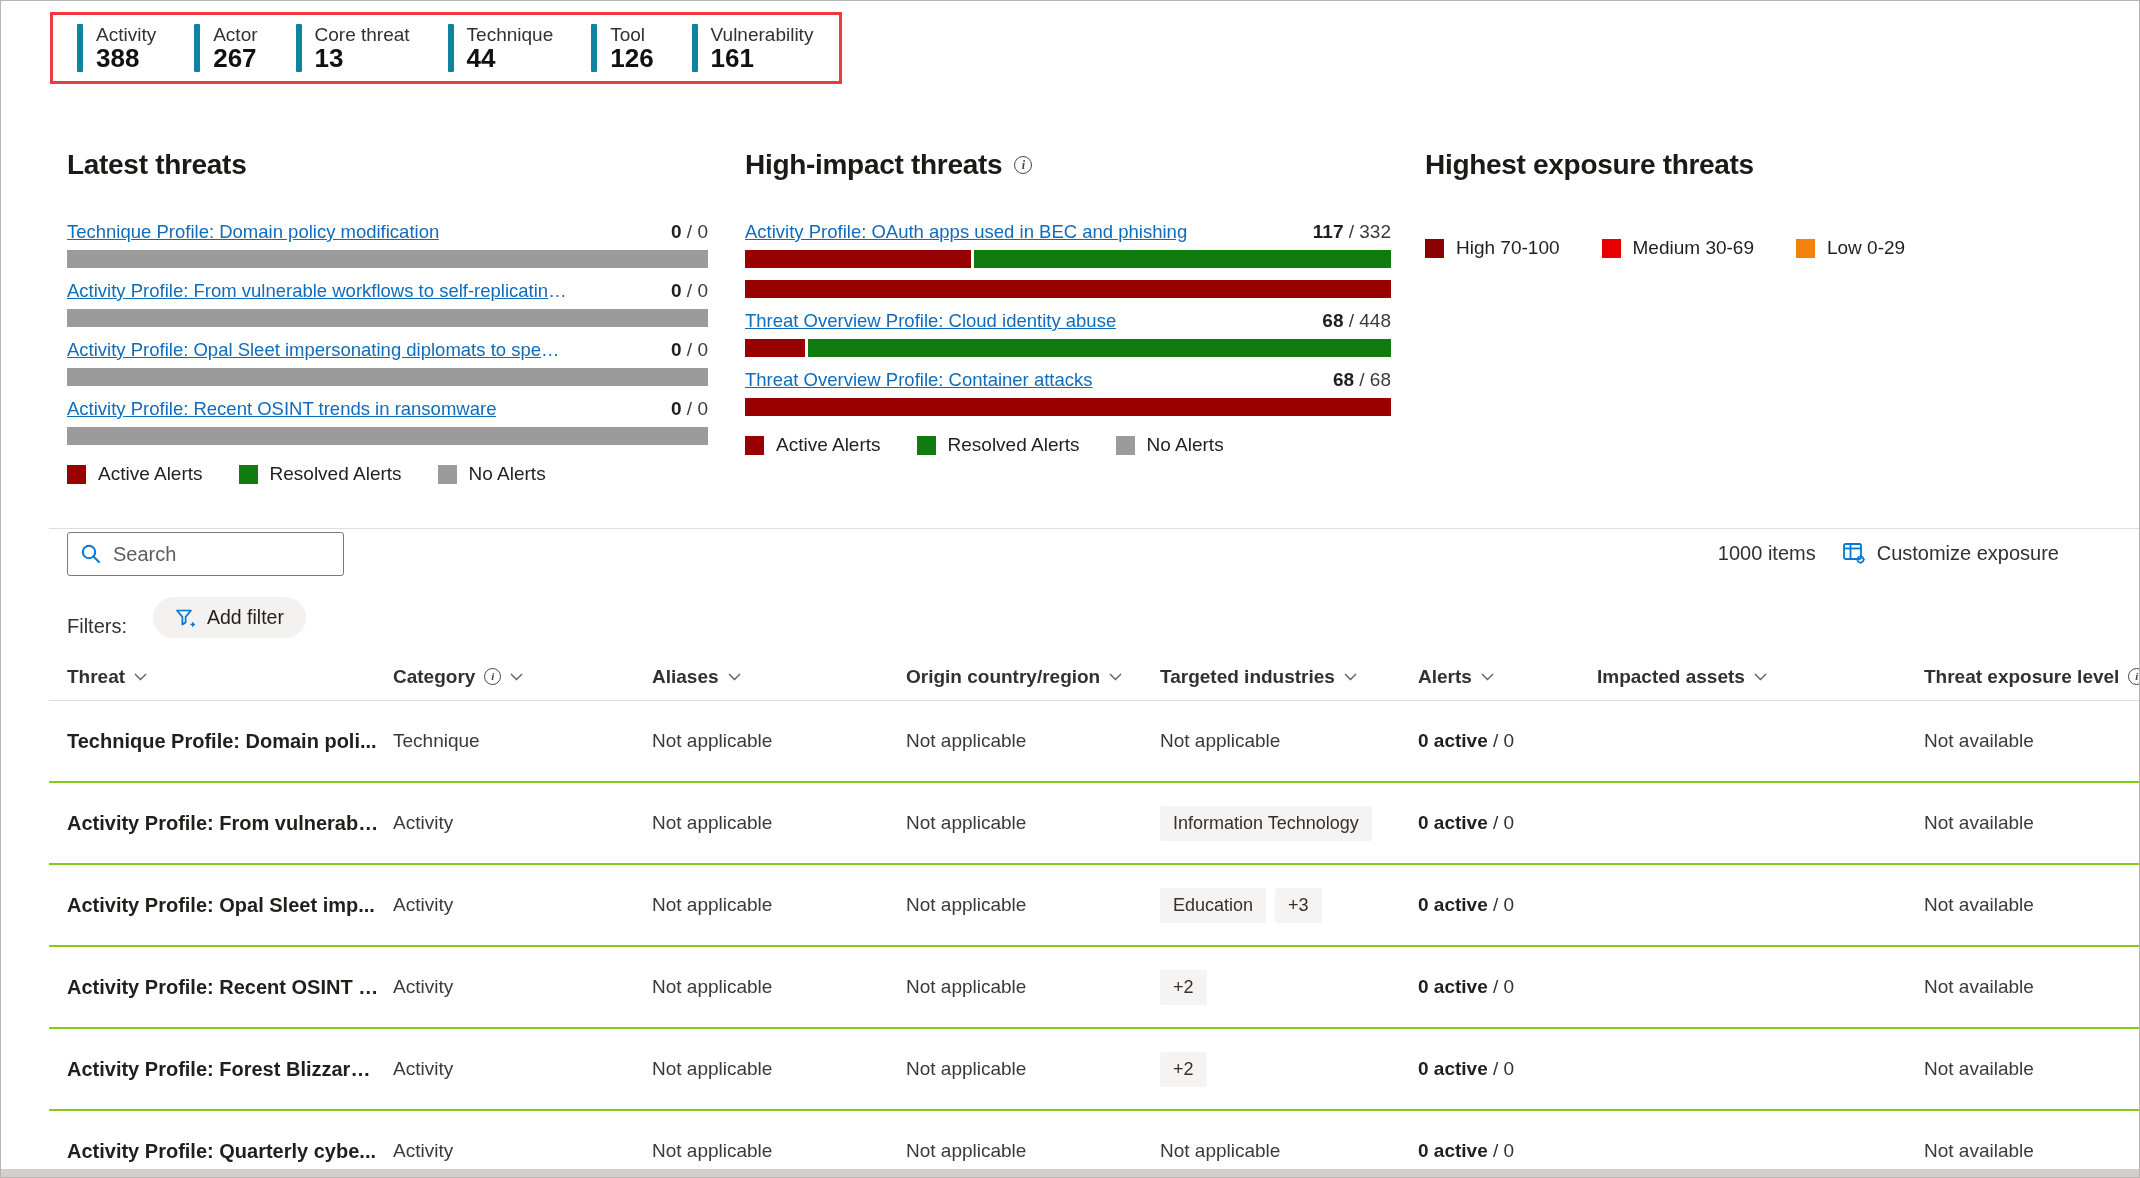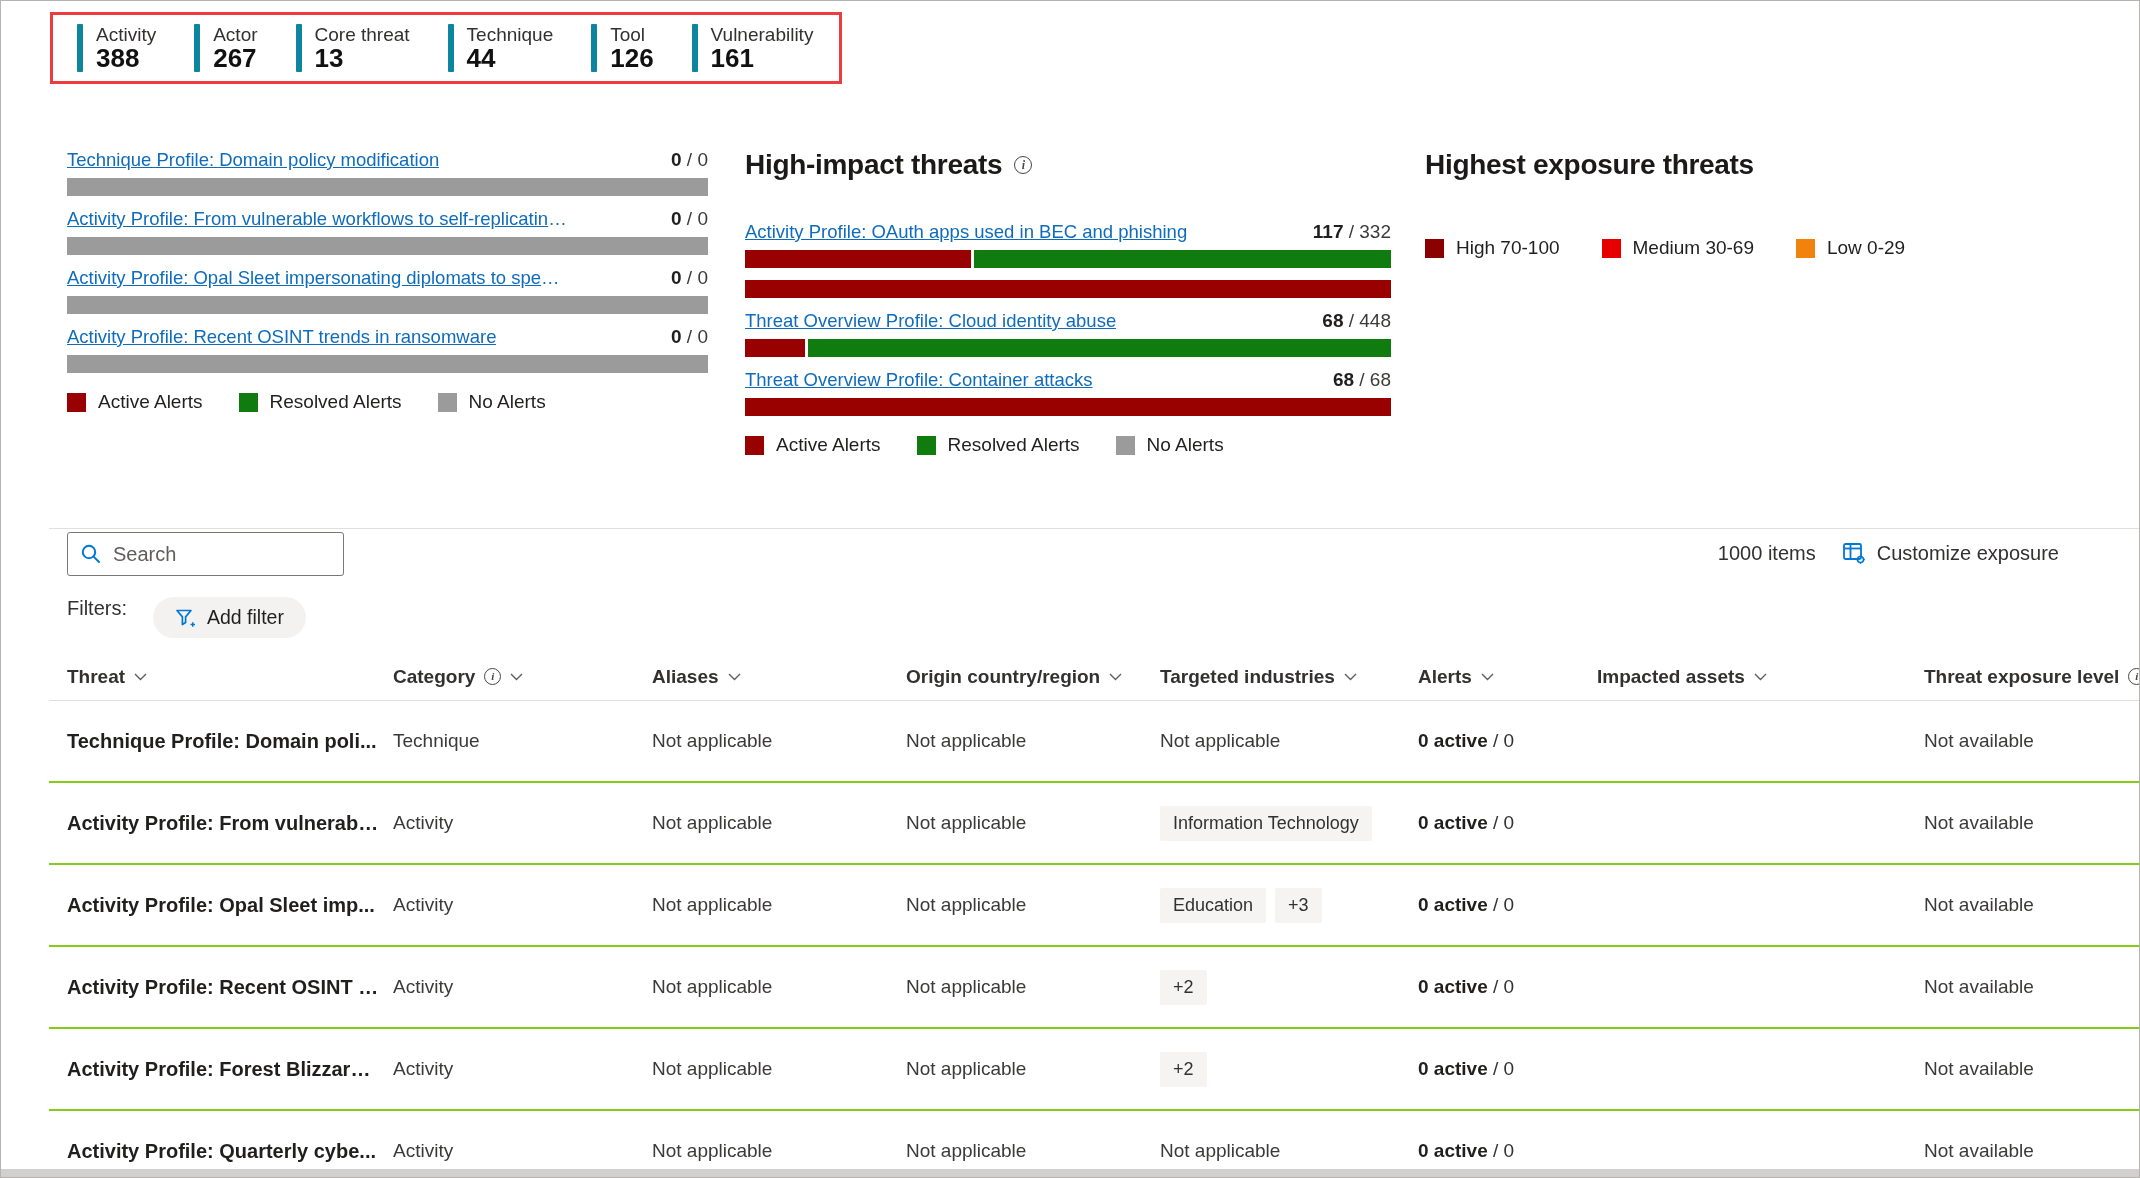--- a/index.html
+++ b/index.html
@@ -63,21 +63,21 @@
     border:1px solid #7a7874; border-radius:3px; background:#fff;
     display:flex; align-items:center; padding:0 12px; gap:11px;
   }
   .searchbox input { border:none; outline:none; flex:1; font-size:20px; font-family:inherit; color:#201f1e; min-width:0; }
   .searchbox input::placeholder { color:#605e5c; }
   .toolbar-right { position:absolute; right:80px; top:540px; display:flex; align-items:center; gap:26px; }
   .items-count { font-size:20px; color:#323130; }
   .customize { display:flex; align-items:center; gap:11px; font-size:20px; color:#323130; cursor:pointer; background:none; border:none; font-family:inherit; }
 
   
-  .filters-row { position:absolute; left:66px; top:596px; display:flex; align-items:flex-start; gap:26px; }
+  .filters-row { position:absolute; left:66px; top:596px; display:flex; align-items:flex-end; gap:26px; }
   .filters-label { font-size:20px; color:#323130; }
   .add-filter {
     display:flex; align-items:center; gap:11px; height:41px; padding:0 22px;
     background:#f3f2f1; border:none; border-radius:21px; font-size:19.5px;
     color:#201f1e; font-family:inherit; cursor:pointer;
   }
 
   
   .table { position:absolute; left:48px; top:652px; width:2092px; }
   .tgrid {
@@ -147,20 +147,21 @@
     <span class="txt">
       <span class="lbl">Vulnerability</span>
       <span class="val">161</span>
     </span>
   </div>
 </div>
 
 <div class="overview">
 
   <div class="ov-col c1">
+    <div class="ov-title">Latest threats</div>
 
     <div class="ti-item">
       <div class="ti-top">
         <a class="ti-link" style="color: rgb(15, 108, 189);">Technique Profile: Domain policy modification</a>
         <span class="ti-count"><span class="b">0</span><span class="r"> / 0</span></span>
       </div>
       <div class="ti-bar">
         <span class="seg" style="width: 100%; background-color: rgb(155, 155, 155);"></span>
       </div>
     </div>

